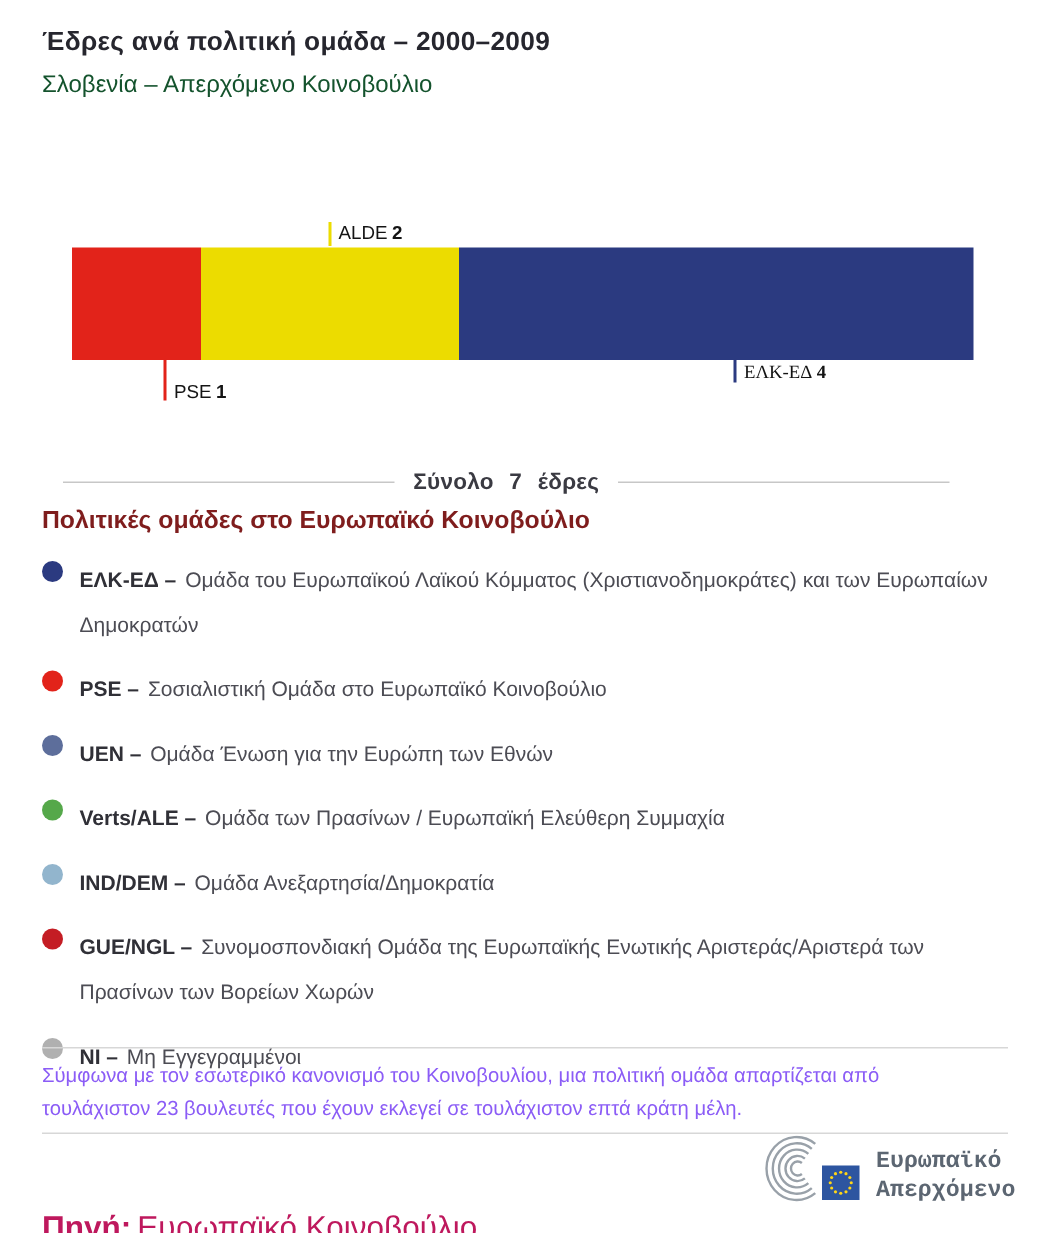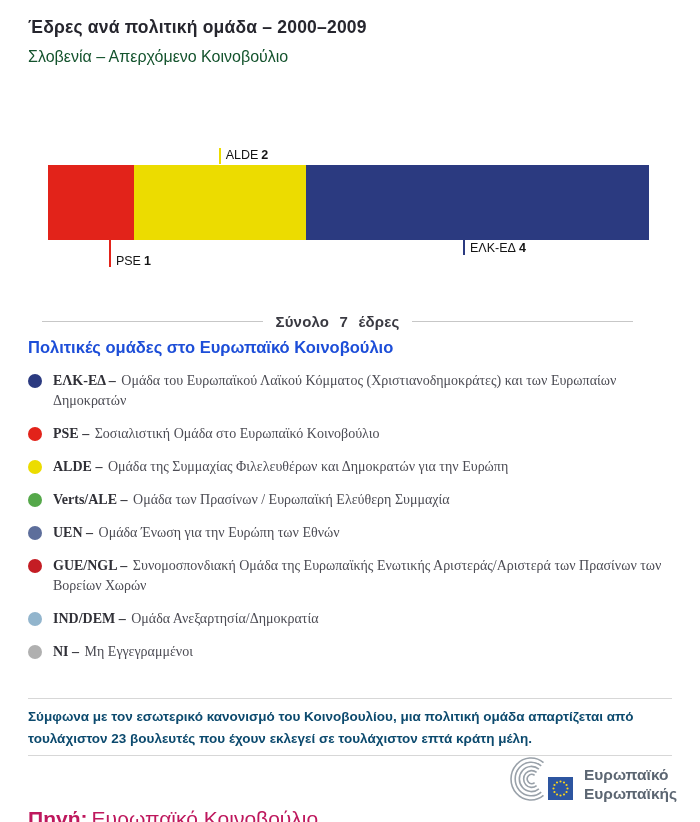--- a/index.html
+++ b/index.html
@@ -31,37 +31,37 @@
 
   
   #total-divider{left:42px;top:313px;width:591px;display:flex;align-items:center;}
   #total-divider .line{flex:1;height:1px;background:#c7c7c7;}
   #total-divider .txt{
     padding:0 12px;font-size:15px;font-weight:600;color:#3a3a42;
     word-spacing:6px;letter-spacing:.2px;text-align:center;
   }
 
   
-  #legend-heading{left:28px;top:338px;font-size:16.5px;font-weight:bold;color:#1d4ed8;}
+  #legend-heading{left:28px;top:338px;font-size:16.5px;font-weight:bold;color:#7f1d1d;}
   #legend{left:28px;top:371px;width:636px;}
   .legend-row{display:flex;align-items:flex-start;margin-bottom:13px;}
   .legend-dot{width:14px;height:14px;border-radius:50%;flex:0 0 14px;margin-top:3px;}
-  .legend-text{margin-left:11px;font-size:14px;line-height:20px;color:#4c4c54;width:612px;font-family:Liberation Serif, serif;}
+  .legend-text{margin-left:11px;font-size:14px;line-height:30px;color:#4c4c54;width:612px;}
   .legend-text b{color:#303037;margin-right:2px;}
 
   
   .rule{height:1px;background:#d7d7d7;left:28px;width:644px;}
   #rule-1{top:698px;}
   #rule-2{top:755px;}
-  #footnote{left:28px;top:706px;width:628px;font-size:13.5px;line-height:22px;color:#0c4a6e;font-weight:bold;}
+  #footnote{left:28px;top:706px;width:628px;font-size:13.5px;line-height:22px;color:#8b5cf6;}
   #source{left:28px;top:807px;font-size:21px;color:#be185d;}
   #source b{margin-right:4px;}
 
   
-  #logo{left:510px;top:757px;width:180px;height:60px;display:flex;}
+  #logo{left:510px;top:757px;width:180px;height:60px;display:flex;font-family:Liberation Mono, monospace;}
   #logo svg{display:block;}
   #logo-text{margin-left:10px;margin-top:8px;font-size:15.5px;line-height:19px;font-weight:bold;color:#5c6672;}
 </style>
 </head>
 <body>
 
 <div class="abs" id="title">Έδρες ανά πολιτική ομάδα – 2000–2009</div>
 <div class="abs" id="subtitle">Σλοβενία – Απερχόμενο Κοινοβούλιο</div>
 
 <div class="abs" id="chart">
@@ -71,21 +71,21 @@
       <div class="seg" style="width: 57.1429%; background: rgb(43, 58, 128);"></div>
     </div>
 <div class="callout below-long" style="left: 41.9286px; padding-left: 19px;">
       <div class="tick" style="background: rgb(226, 35, 26);"></div>
       <div class="lbl">PSE<b>1</b></div>
     </div>
     <div class="callout above" style="left: 170.714px;">
       <div class="tick" style="background: rgb(236, 220, 0);"></div>
       <div class="lbl">ALDE<b>2</b></div>
     </div>
-    <div class="callout below-short" style="left: 415px;">
+    <div class="callout below-short" style="left: 441px; font-family: Liberation Serif, serif;">
       <div class="tick" style="background: rgb(43, 58, 128);"></div>
       <div class="lbl">ΕΛΚ-ΕΔ<b>4</b></div>
     </div>
   </div>
 
 <div class="abs" id="total-divider">
   <div class="line"></div>
   <div class="txt">Σύνολο 7 έδρες</div>
   <div class="line"></div>
 </div>
@@ -94,38 +94,34 @@
 <div class="abs" id="legend">
     <div class="legend-row">
       <span class="legend-dot" style="background: rgb(43, 58, 128);"></span>
       <div class="legend-text"><b>ΕΛΚ-ΕΔ –</b> Ομάδα του Ευρωπαϊκού Λαϊκού Κόμματος (Χριστιανοδημοκράτες) και των Ευρωπαίων Δημοκρατών</div>
     </div>
     <div class="legend-row">
       <span class="legend-dot" style="background: rgb(226, 35, 26);"></span>
       <div class="legend-text"><b>PSE –</b> Σοσιαλιστική Ομάδα στο Ευρωπαϊκό Κοινοβούλιο</div>
     </div>
     <div class="legend-row">
-      <span class="legend-dot" style="background: rgb(236, 220, 0);"></span>
-      <div class="legend-text"><b>ALDE –</b> Ομάδα της Συμμαχίας Φιλελευθέρων και Δημοκρατών για την Ευρώπη</div>
+      <span class="legend-dot" style="background: rgb(93, 110, 155);"></span>
+      <div class="legend-text"><b>UEN –</b> Ομάδα Ένωση για την Ευρώπη των Εθνών</div>
     </div>
     <div class="legend-row">
       <span class="legend-dot" style="background: rgb(85, 168, 74);"></span>
       <div class="legend-text"><b>Verts/ALE –</b> Ομάδα των Πρασίνων / Ευρωπαϊκή Ελεύθερη Συμμαχία</div>
     </div>
     <div class="legend-row">
-      <span class="legend-dot" style="background: rgb(93, 110, 155);"></span>
-      <div class="legend-text"><b>UEN –</b> Ομάδα Ένωση για την Ευρώπη των Εθνών</div>
+      <span class="legend-dot" style="background: rgb(146, 181, 205);"></span>
+      <div class="legend-text"><b>IND/DEM –</b> Ομάδα Ανεξαρτησία/Δημοκρατία</div>
     </div>
     <div class="legend-row">
       <span class="legend-dot" style="background: rgb(196, 29, 36);"></span>
       <div class="legend-text"><b>GUE/NGL –</b> Συνομοσπονδιακή Ομάδα της Ευρωπαϊκής Ενωτικής Αριστεράς/Αριστερά των Πρασίνων των Βορείων Χωρών</div>
-    </div>
-    <div class="legend-row">
-      <span class="legend-dot" style="background: rgb(146, 181, 205);"></span>
-      <div class="legend-text"><b>IND/DEM –</b> Ομάδα Ανεξαρτησία/Δημοκρατία</div>
     </div>
     <div class="legend-row">
       <span class="legend-dot" style="background: rgb(176, 176, 176);"></span>
       <div class="legend-text"><b>NI –</b> Μη Εγγεγραμμένοι</div>
     </div>
   </div>
 
 <div class="abs rule" id="rule-1"></div>
 <div class="abs" id="footnote">Σύμφωνα με τον εσωτερικό κανονισμό του Κοινοβουλίου, μια πολιτική ομάδα απαρτίζεται από τουλάχιστον 23 βουλευτές που έχουν εκλεγεί σε τουλάχιστον επτά κράτη μέλη.</div>
 <div class="abs rule" id="rule-2"></div>
@@ -152,15 +148,15 @@
         <circle cx="50.50" cy="38.50" r="1.05" fill="#ffd617"></circle>
         <circle cx="47.00" cy="37.56" r="1.05" fill="#ffd617"></circle>
         <circle cx="44.44" cy="35.00" r="1.05" fill="#ffd617"></circle>
         <circle cx="43.50" cy="31.50" r="1.05" fill="#ffd617"></circle>
         <circle cx="44.44" cy="28.00" r="1.05" fill="#ffd617"></circle>
         <circle cx="47.00" cy="25.44" r="1.05" fill="#ffd617"></circle>
       </g>
   </svg>
   <div id="logo-text">
     <div>Ευρωπαϊκό</div>
-    <div>Ευρωπαϊκής</div>
+    <div>Απερχόμενο</div>
   </div>
 </div>
 
 </body></html>

